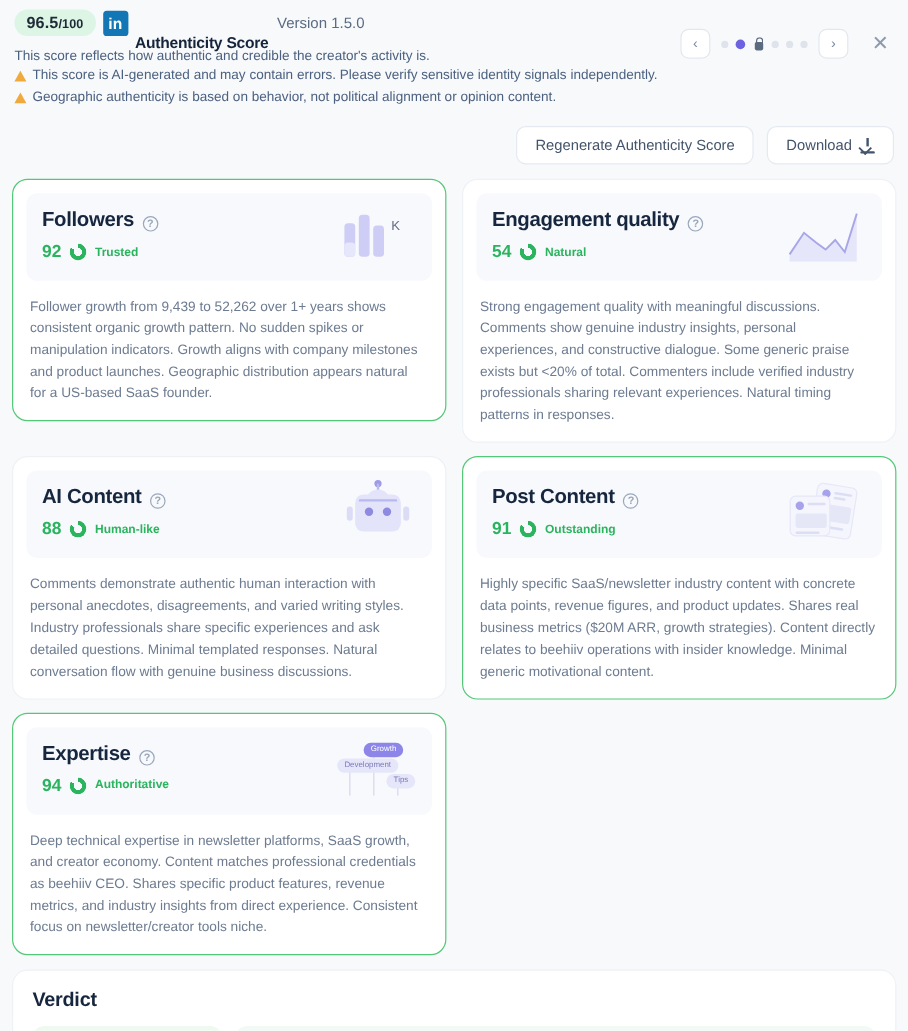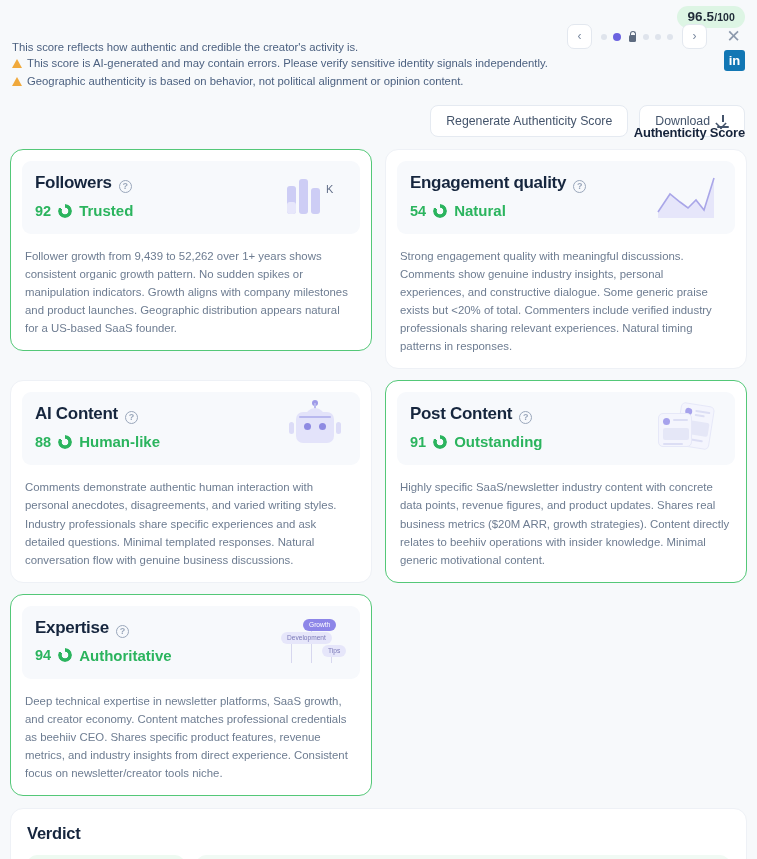--- a/index.html
+++ b/index.html
@@ -7,21 +7,21 @@
     width: 757px; height: 859px;
     background: #f7f9fb;
     font-family: "Liberation Sans", sans-serif;
     color: #3d4a5c;
     overflow: hidden;
   }
   .page { position: relative; width: 757px; height: 859px; padding: 0 10px; }
 
   
   .header { position: relative; padding: 6px 2px 0 2px; }
-  .header-top { display: flex; align-items: flex-end; gap: 22px; height: 26px; flex-direction: column; }
+  .header-top { display: flex; align-items: center; gap: 6px; height: 26px; }
   .score-pill {
     background: #ddf5e4; color: #1f2a37; border-radius: 14px;
     padding: 3px 10px 4px; font-size: 13.5px; font-weight: 600;
     letter-spacing: .1px; white-space: nowrap;
   }
   .score-pill .denom { font-size: 10.5px; font-weight: 600; }
   .li-icon {
     width: 21px; height: 21px; border-radius: 3px; background: #1277b4;
     color: #fff; font-size: 13px; font-weight: 700; line-height: 21px;
     text-align: center; font-family: "Liberation Sans", sans-serif;
@@ -94,21 +94,21 @@
     flex: 0 0 auto;
   }
   .metric-row { display: flex; align-items: center; gap: 7px; margin-top: 9px; }
   .metric-val { font-size: 14.5px; font-weight: 700; color: #2bb45e; }
   .ring {
     width: 14px; height: 14px; border-radius: 50%; flex: 0 0 auto;
     background: conic-gradient(#2bb45e 0deg 300deg, transparent 300deg 360deg);
     -webkit-mask: radial-gradient(circle, transparent 3.2px, #000 3.6px);
     mask: radial-gradient(circle, transparent 3.2px, #000 3.6px);
   }
-  .metric-label { font-size: 15px; color: #2bb45e; font-weight: 600; }
+  .metric-label { font-size: 10px; color: #2bb45e; font-weight: 600; }
   .card-body { font-size: 11.4px; line-height: 1.58; color: #6d7c91; padding: 13px 4px 0 3px; }
 
   
   .ill { width: 66px; height: 50px; flex: 0 0 auto; position: relative; }
 
   .bars { display: flex; align-items: flex-end; gap: 3px; height: 42px; position: relative; padding-left: 6px; }
   .bars .b { width: 9px; background: #cdcdf5; border-radius: 3px; }
   .bars .k { font-size: 11px; color: #64708a; align-self: center; margin-left: 3px; margin-bottom: 8px; }
   .bars .ghost { position: absolute; left: 6px; bottom: 0; width: 9px; height: 12px; background: #e7e7fb; border-radius: 3px; }
 

